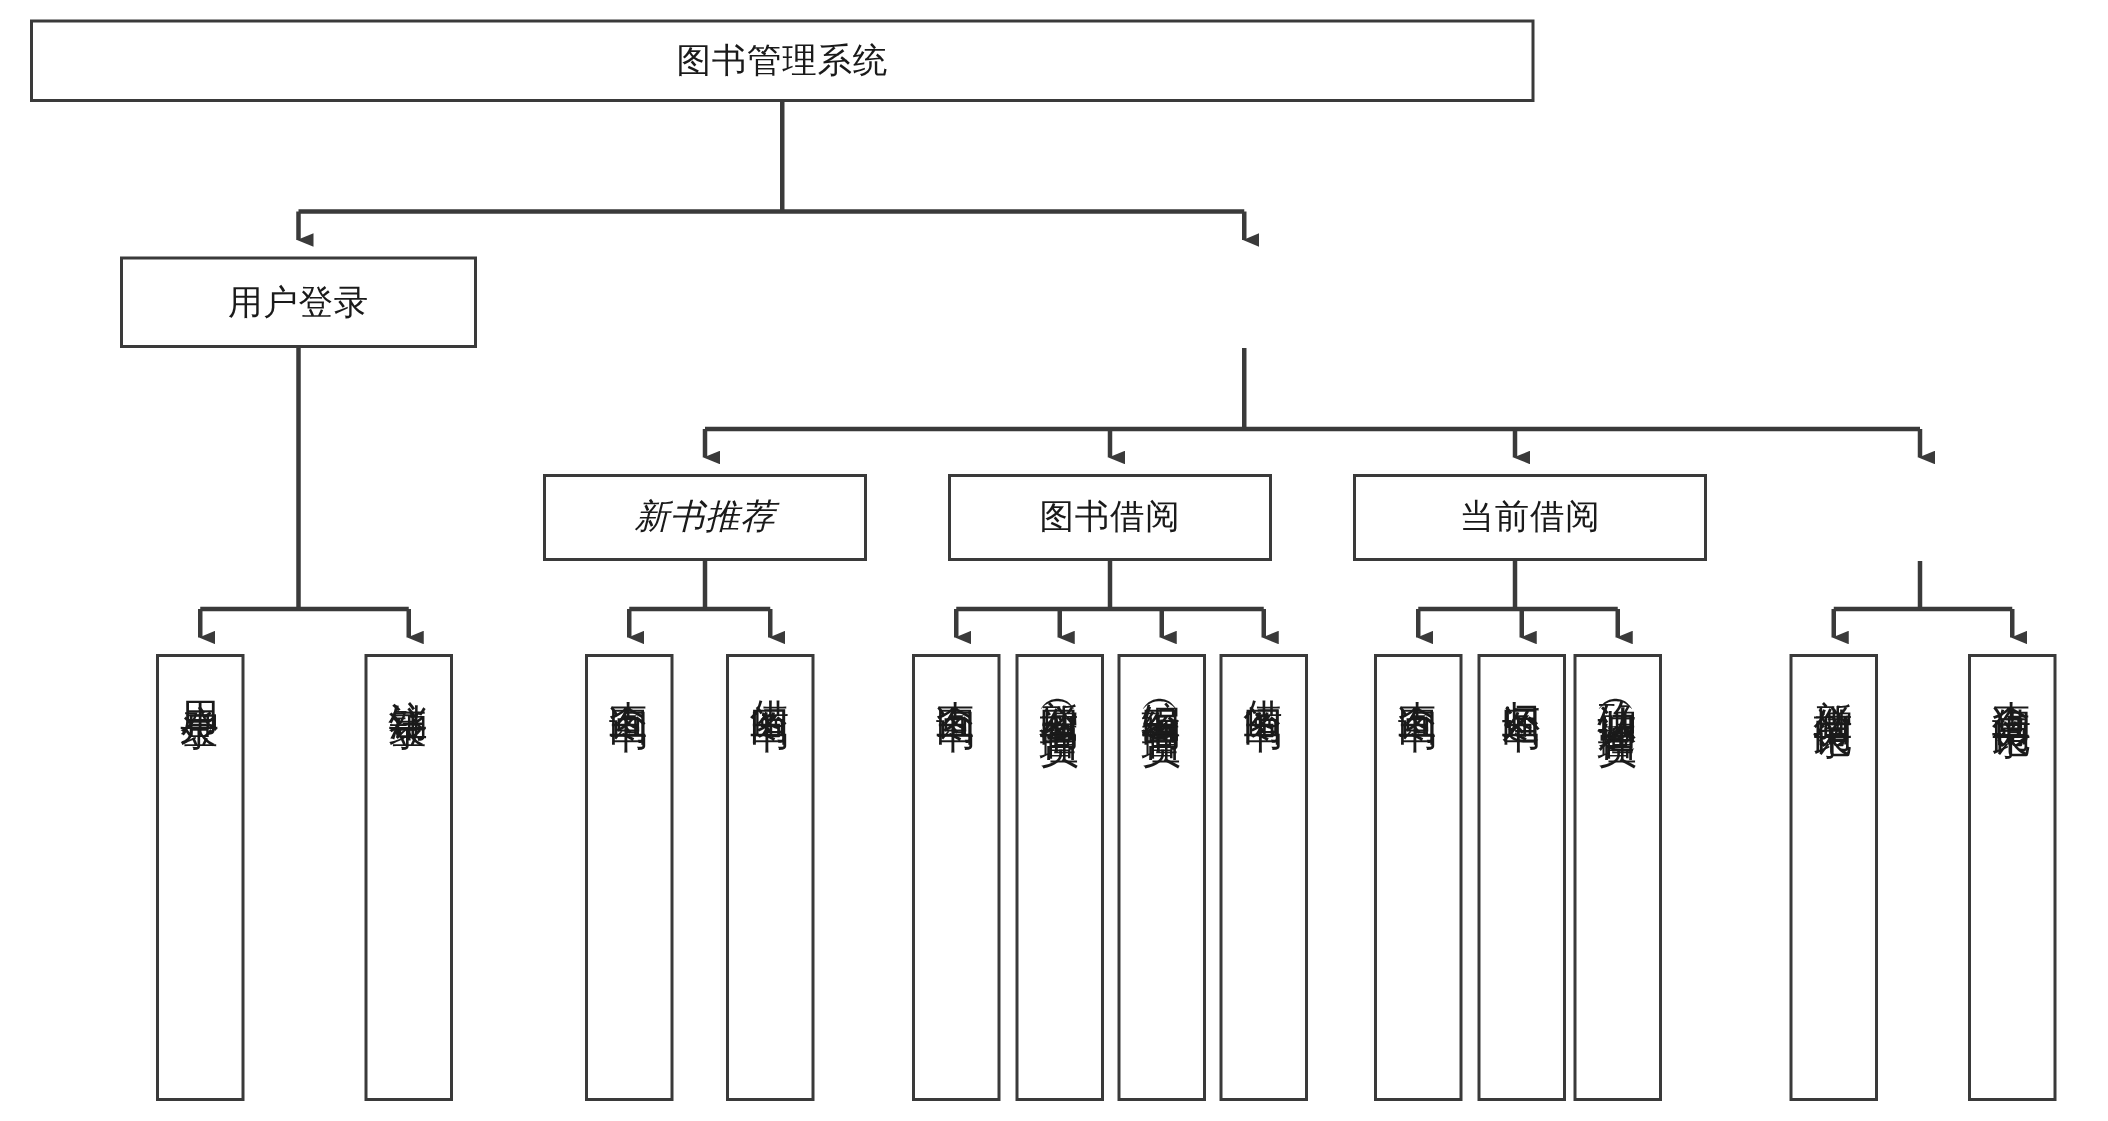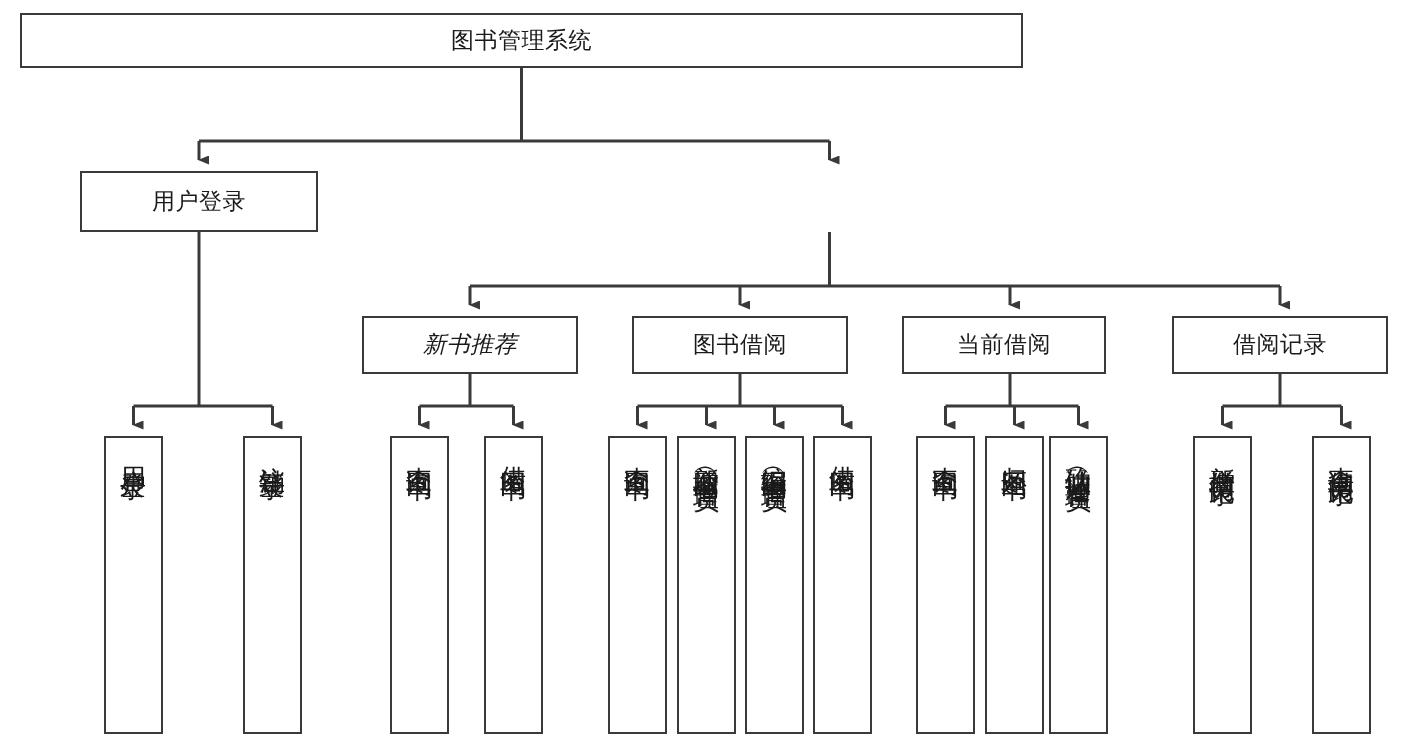--- a/index.html
+++ b/index.html
@@ -123,25 +123,22 @@
   <div class="node horizontal" style="left: 80px; top: 171px; width: 238px; height: 61px;">
     <span class="label">用户登录</span>
   </div>
 
   <div class="node horizontal" style="left: 362px; top: 316px; width: 216px; height: 58px; font-style: italic;">
     <span class="label">新书推荐</span>
   </div>
   <div class="node horizontal" style="left: 632px; top: 316px; width: 216px; height: 58px; justify-content: center;">
     <span class="label">图书借阅</span>
   </div>
-  <div class="node horizontal" style="left: 902px; top: 316px; width: 204px; height: 58px;">
+  <div class="node horizontal" style="left: 902px; top: 316px; width: 236px; height: 58px;">
     <span class="label">当前借阅</span>
-  </div>
-  <div class="node horizontal" style="left: 1172px; top: 316px; width: 216px; height: 58px;">
-    <span class="label">借阅记录</span>
   </div>
 
   <div class="node vertical" style="left: 104px; top: 436px; width: 59px; height: 298px;">
     <span class="label">用户登录</span>
   </div>
   <div class="node vertical" style="left: 243px; top: 436px; width: 59px; height: 298px;">
     <span class="label">注销登录</span>
   </div>
   <div class="node vertical" style="left: 390px; top: 436px; width: 59px; height: 298px;">
     <span class="label">查询图书</span>

